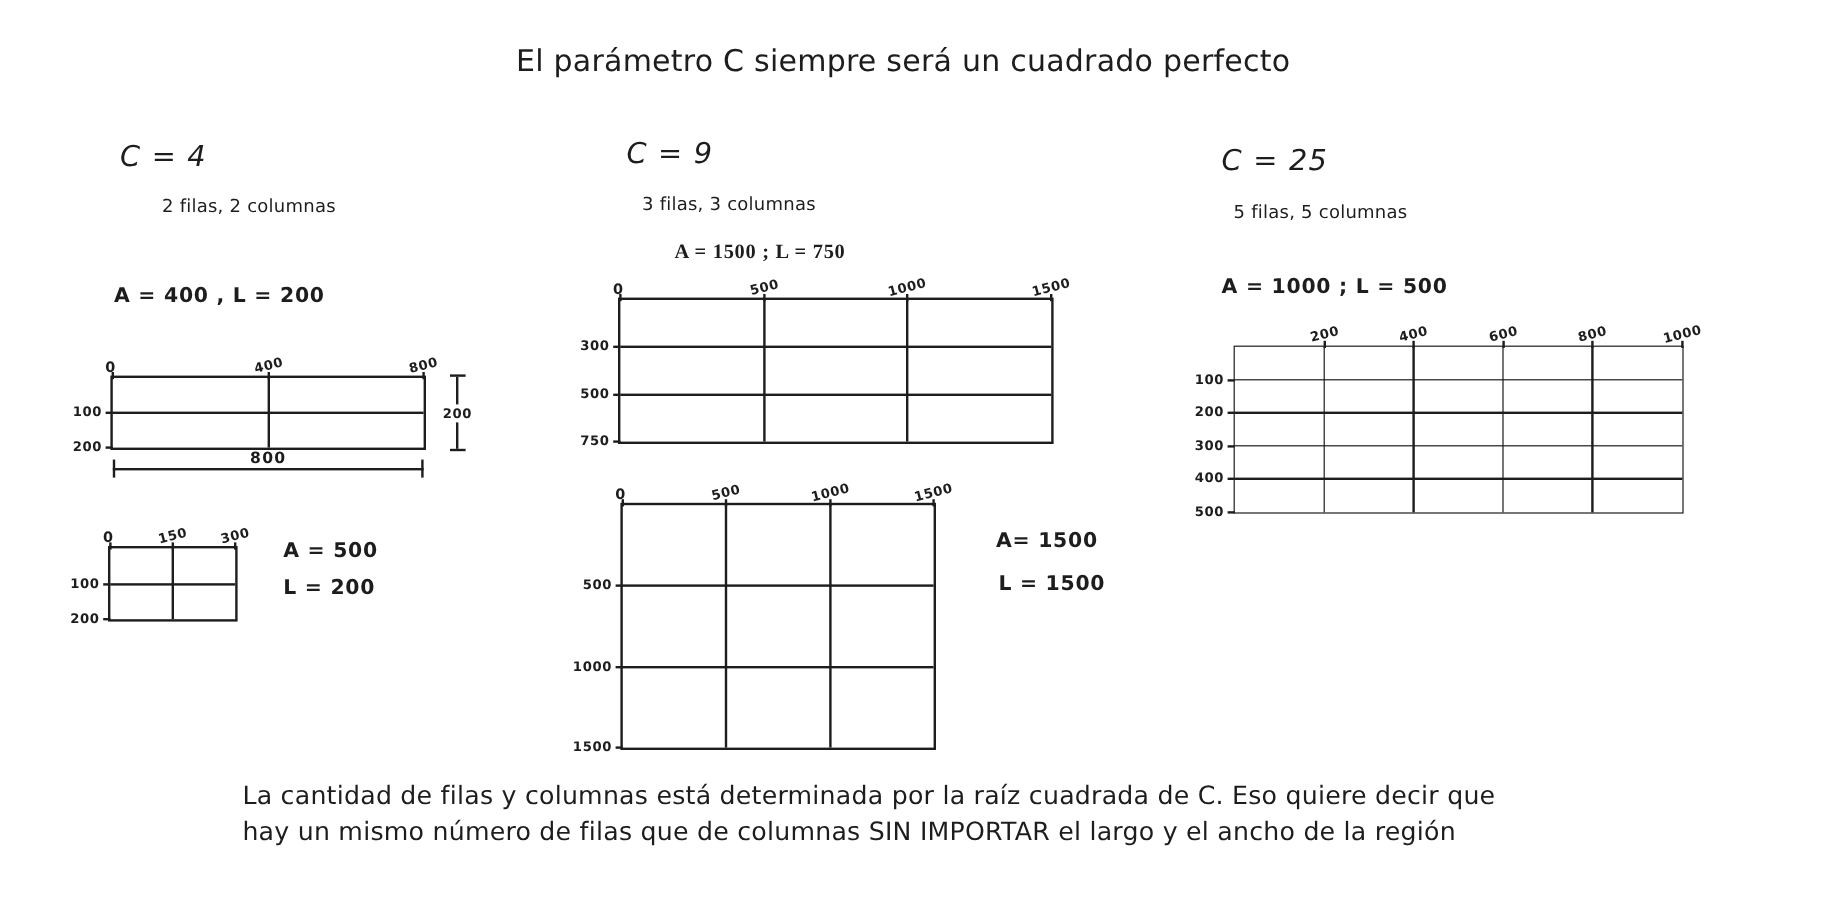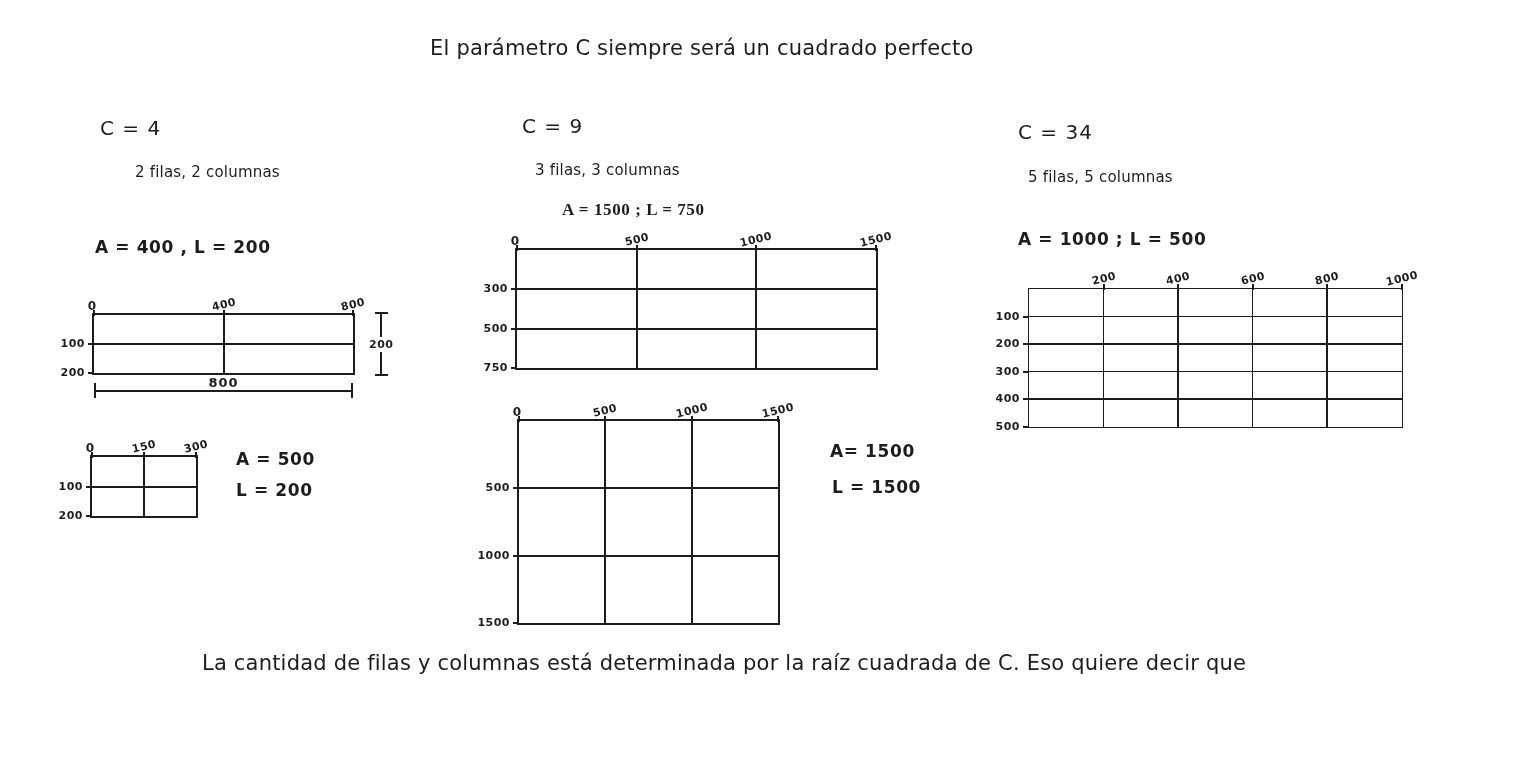--- a/index.html
+++ b/index.html
@@ -3,22 +3,22 @@
 <meta charset="utf-8">
 <style>
   :root { --ink:#1d1d1d; }
   * { margin:0; padding:0; box-sizing:border-box; }
   html,body { background:#fff; }
   body {
     width:1532px; height:757px; position:relative; overflow:hidden;
     font-family:"DejaVu Sans", sans-serif; color:var(--ink);
   }
   .abs { position:absolute; }
-  .title { font-size:21px; letter-spacing:.2px; white-space:nowrap;text-align:right; }
-  .heading { font-size:20px; letter-spacing:1px; white-space:nowrap; }
+  .title { font-size:25px; letter-spacing:.2px; white-space:nowrap;text-align:right; }
+  .heading { font-size:24px; letter-spacing:1px; white-space:nowrap;font-style:italic; }
   .subheading { font-size:15px; letter-spacing:.2px; white-space:nowrap; }
   .params { font-size:17px; font-weight:600; letter-spacing:.6px; white-space:nowrap; }
   .sidelab { font-size:17px; font-weight:600; letter-spacing:.6px; white-space:nowrap; }
   .footer { font-size:21px; line-height:30px; letter-spacing:.2px; white-space:nowrap; }
 
   
   .grid { position:absolute; border:2px solid var(--ink); background:transparent; }
   .grid .vline { position:absolute; top:0; bottom:0; width:2px; margin-left:-1px; background:var(--ink); }
   .grid .hline { position:absolute; left:0; right:0; height:2px; margin-top:-1px; background:var(--ink); }
   .g-e { border-width:1.5px; }
@@ -158,21 +158,21 @@
     <span class="ylab" style="top: 33.3333%;">500</span>
     <div class="ytick" style="top: 33.3333%;"></div>
     <span class="ylab" style="top: 66.6667%;">1000</span>
     <div class="ytick" style="top: 66.6667%;"></div>
     <span class="ylab" style="top: 100%;">1500</span>
     <div class="ytick" style="top: 100%;"></div>
   </div>
 <div class="abs sidelab" style="left:830px; top:441px;text-align:center;">A= 1500</div>
 <div class="abs sidelab" style="left:832px; top:477px;">L = 1500</div>
 
-<div class="abs heading" style="left:1018px; top:120px;">C = 34</div>
+<div class="abs heading" style="left:1018px; top:120px;">C = 25</div>
 <div class="abs subheading" style="left:1028px; top:168px;">5 filas, 5 columnas</div>
 <div class="abs params" style="left:1018px; top:229px;">A = 1000   ;   L = 500</div>
 
 <div class="grid g-e">
     <div class="vline" style="left: 20%;"></div>
     <div class="vline" style="left: 40%;"></div>
     <div class="vline" style="left: 60%;"></div>
     <div class="vline" style="left: 80%;"></div>
     <div class="hline" style="top: 20%;"></div>
     <div class="hline" style="top: 40%;"></div>
@@ -195,13 +195,14 @@
     <span class="ylab" style="top: 60%;">300</span>
     <div class="ytick" style="top: 60%;"></div>
     <span class="ylab" style="top: 80%;">400</span>
     <div class="ytick" style="top: 80%;"></div>
     <span class="ylab" style="top: 100%;">500</span>
     <div class="ytick" style="top: 100%;"></div>
   </div>
 
 <div class="abs footer" style="left:202px; top:648px;">
   <div>La cantidad de filas y columnas está determinada por la raíz cuadrada de C. Eso quiere decir que</div>
+  <div>hay un mismo número de filas que de columnas SIN IMPORTAR el largo y el ancho de la región</div>
 </div>
 
 </body></html>

